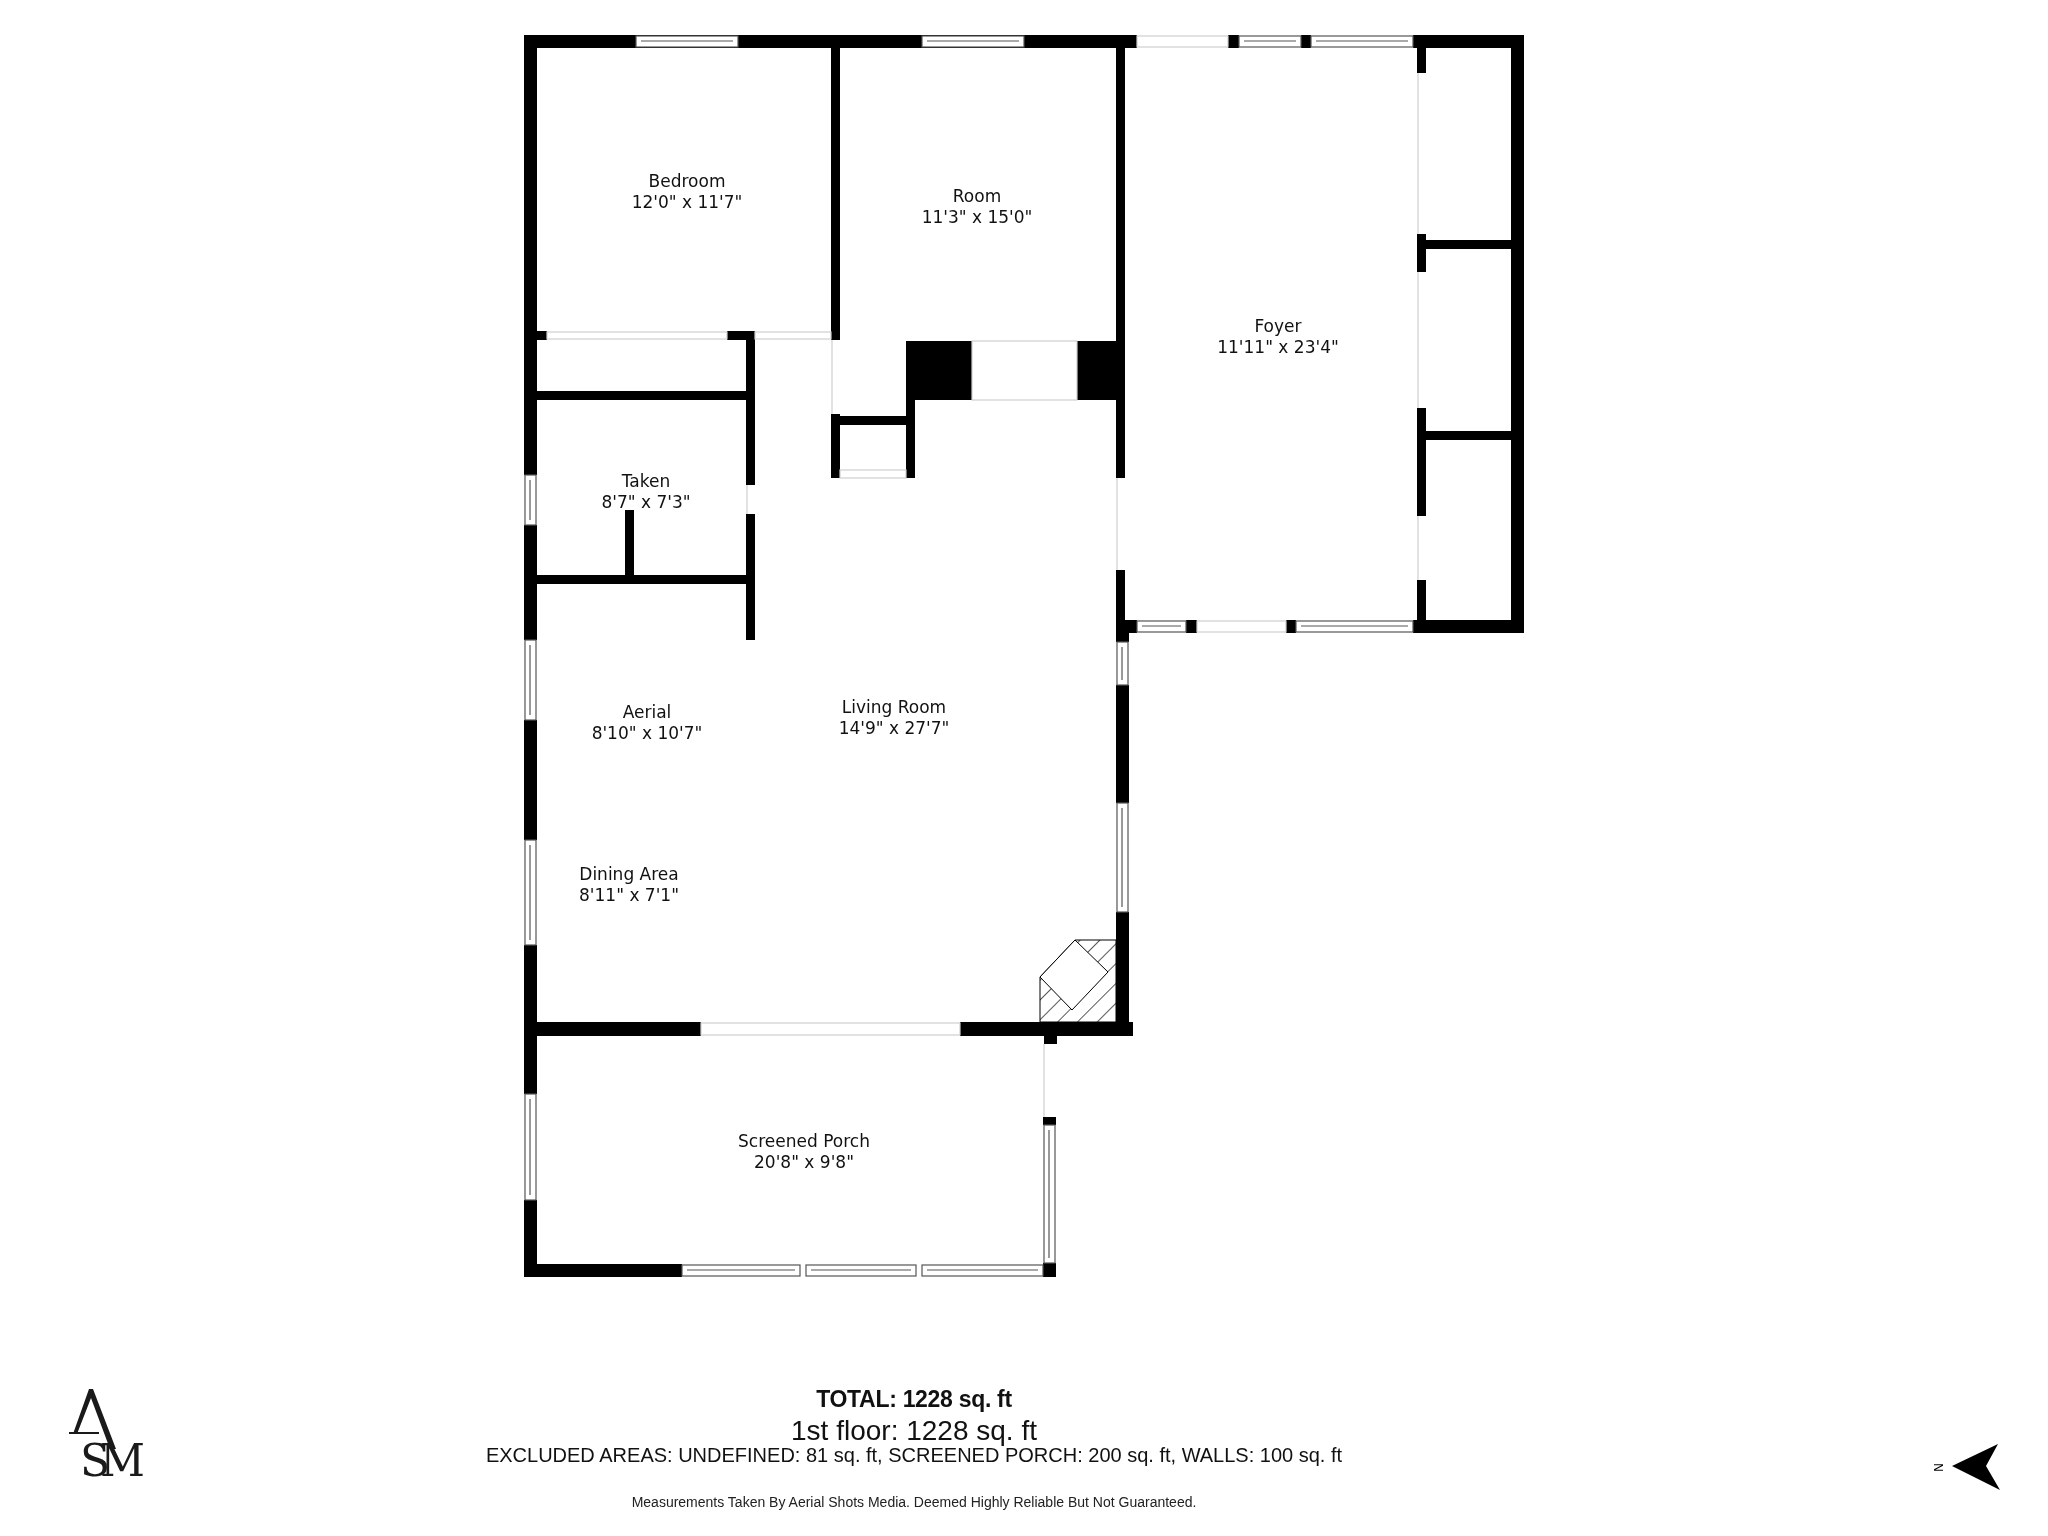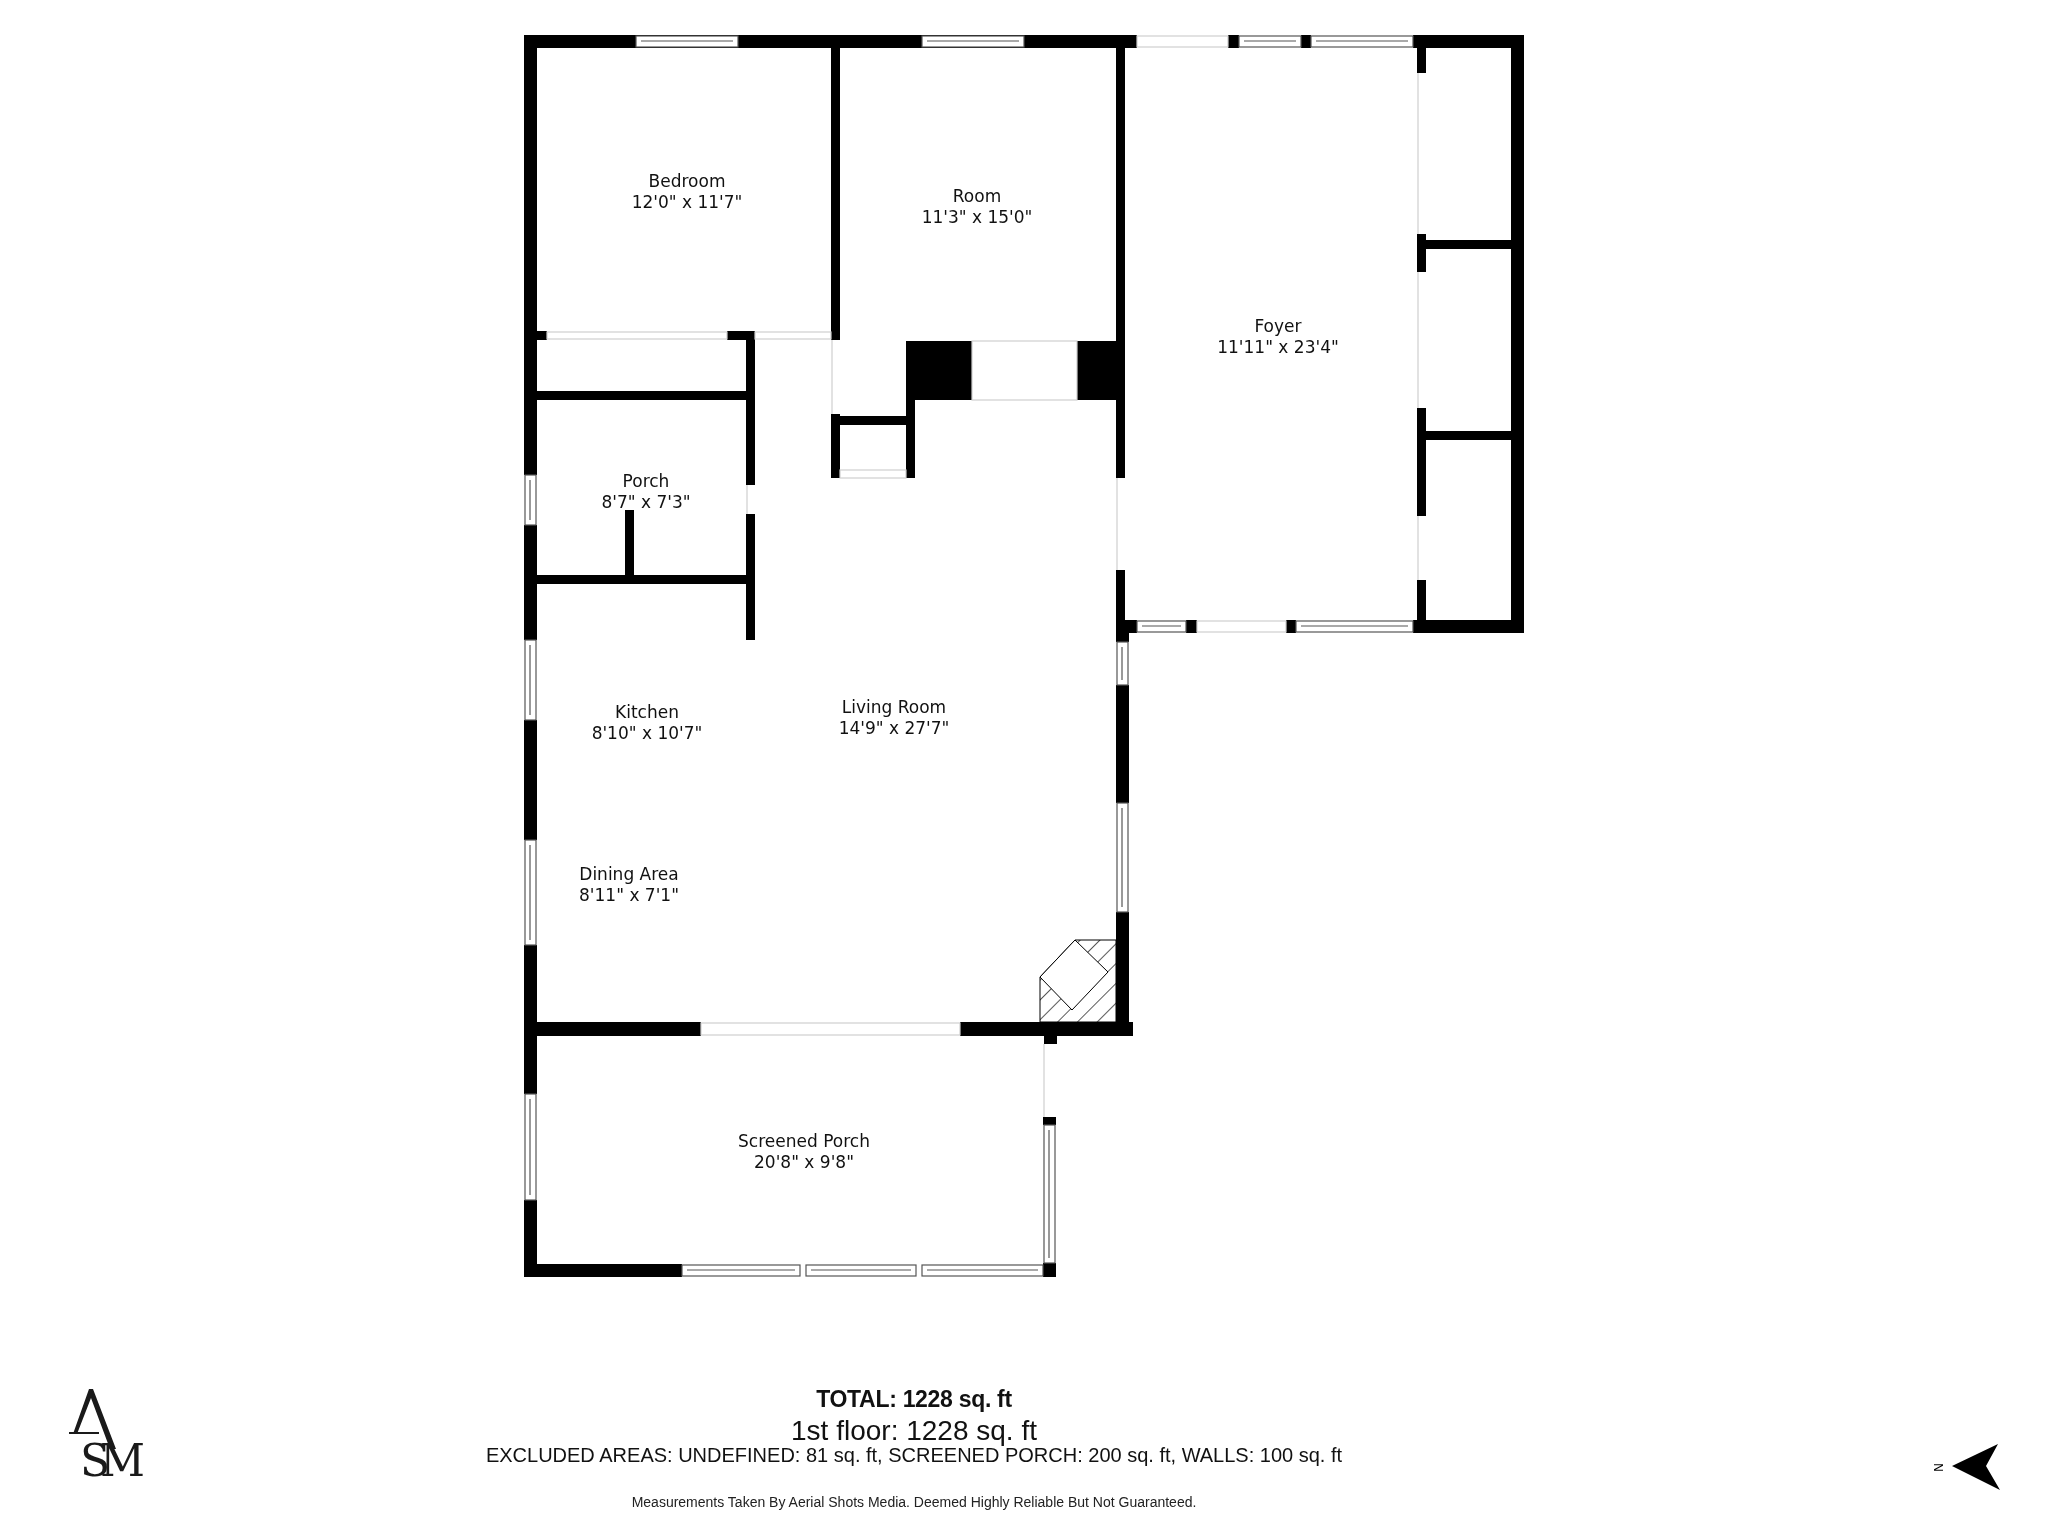--- a/index.html
+++ b/index.html
@@ -158,25 +158,25 @@
 </div>
 <div class="room-label" style="left:977px; top:186px;">
   <span class="name">Room</span>
   <span class="dims">11'3" x 15'0"</span>
 </div>
 <div class="room-label" style="left:1278px; top:316px;">
   <span class="name">Foyer</span>
   <span class="dims">11'11" x 23'4"</span>
 </div>
 <div class="room-label" style="left:646px; top:471px;">
-  <span class="name">Porch</span>
+  <span class="name">Taken</span>
   <span class="dims">8'7" x 7'3"</span>
 </div>
 <div class="room-label" style="left:647px; top:702px;">
-  <span class="name">Kitchen</span>
+  <span class="name">Aerial</span>
   <span class="dims">8'10" x 10'7"</span>
 </div>
 <div class="room-label" style="left:894px; top:697px;">
   <span class="name">Living Room</span>
   <span class="dims">14'9" x 27'7"</span>
 </div>
 <div class="room-label" style="left:629px; top:864px;">
   <span class="name">Dining Area</span>
   <span class="dims">8'11" x 7'1"</span>
 </div>

